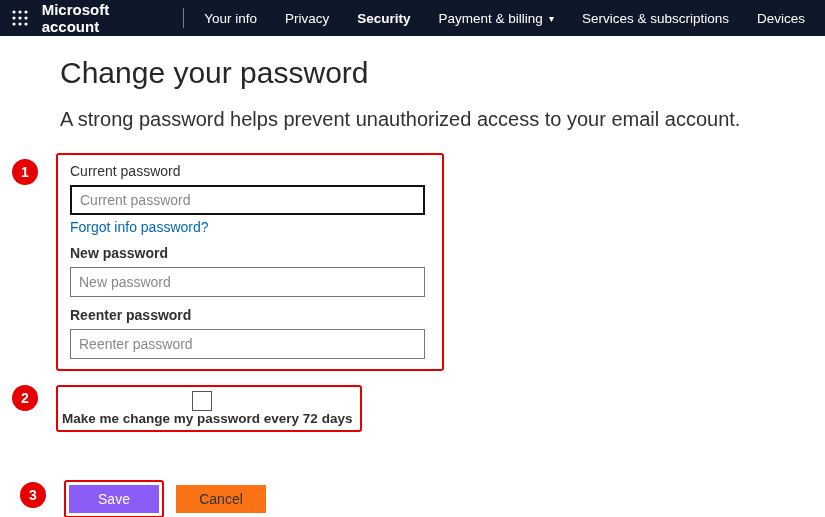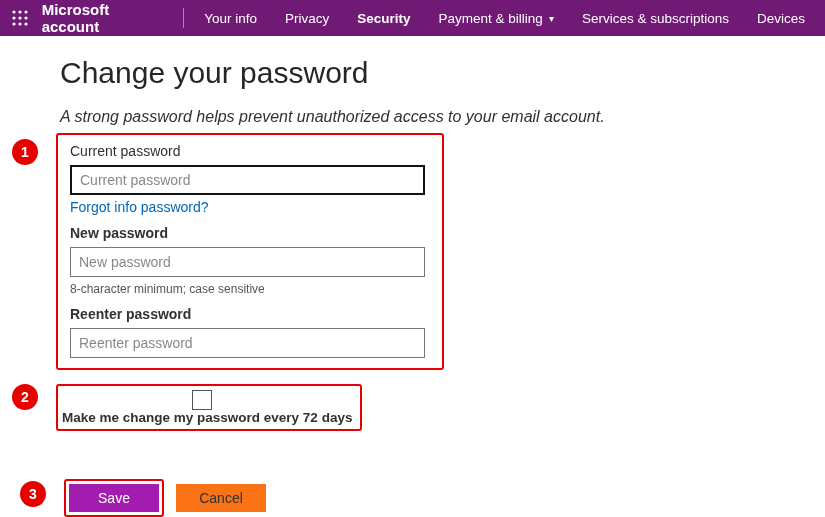--- a/index.html
+++ b/index.html
@@ -7,21 +7,21 @@
     font-family: "Segoe UI", -apple-system, sans-serif;
     font-size: 14px;
     color: #323130;
     width: 825px;
     height: 517px;
     overflow: hidden;
     background: #fff;
   }
   
   .header {
-    background: #701a75;
+    background: #0f172a;
     color: #fff;
     height: 36px;
     display: flex;
     align-items: center;
     padding: 0 6px;
     font-size: 13.5px;
   }
   .apps-icon {
     width: 28px; height: 28px;
     display: flex; align-items: center; justify-content: center;
@@ -54,23 +54,22 @@
   .main {
     padding: 20px 0 0 60px;
   }
   h1 {
     font-weight: 300;
     font-size: 30px;
     color: #262626;
     margin-bottom: 18px;
   }
   .subtitle {
-    font-size: 16px;
-    margin-bottom: 7px;
-    font-style: italic;
+    font-size: 20px;
+    margin-bottom: 22px;
   }
   
   .anno-wrap { position: relative; }
   .anno-box {
     border: 2.5px solid #e60000;
     border-radius: 3px;
     position: relative;
     padding: 6px 12px 10px 12px;
   }
   .anno-badge {
@@ -130,21 +129,21 @@
     border: 2.5px solid #e60000; border-radius: 3px;
     padding: 3px;
   }
   .btn {
     width: 90px; height: 28px;
     font-size: 14px;
     font-family: inherit;
     border: none;
     cursor: pointer;
   }
-  .btn-primary { background: #a21caf; color: #fff; }
+  .btn-primary { background: #8b5cf6; color: #fff; }
   .btn-secondary { background: #f97316; color: #323130; margin-left: 12px; width: 90px; }
 </style>
 </head>
 <body>
 
 <div class="header">
   <div class="apps-icon">
     <svg viewBox="0 0 18 18" fill="#fff">
       <circle cx="3" cy="3" r="1.6"></circle>
         <circle cx="9" cy="3" r="1.6"></circle>
@@ -179,21 +178,20 @@
   <div class="anno-wrap">
     <div class="anno-badge" style="left:-48px; top:6px;">1</div>
     <div class="anno-box sec1">
       <div class="field-label light">Current password</div>
       <input class="input focus" type="password" placeholder="Current password" style="">
       <div><span class="link">Forgot info password?</span></div>
 
       <div class="field-block">
         <div class="field-label">New password</div>
         <input class="input" type="password" placeholder="New password" style="">
-        <div class="hint">8-character minimum; case sensitive</div>
       </div>
 
       <div class="field-block">
         <div class="field-label">Reenter password</div>
         <input class="input" type="password" placeholder="Reenter password" style="">
       </div>
     </div>
   </div>
 
   <div class="sec2-row anno-wrap">

